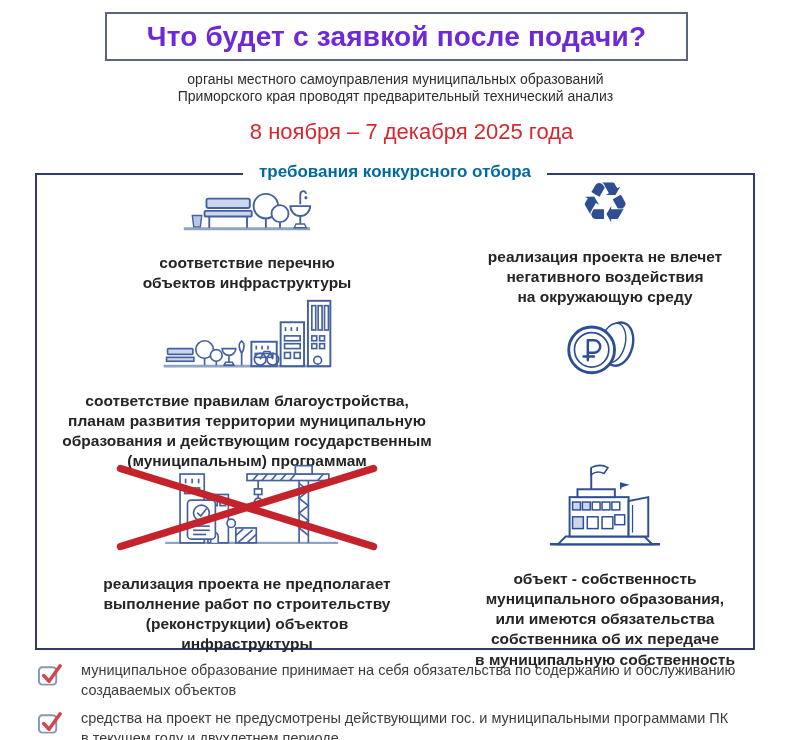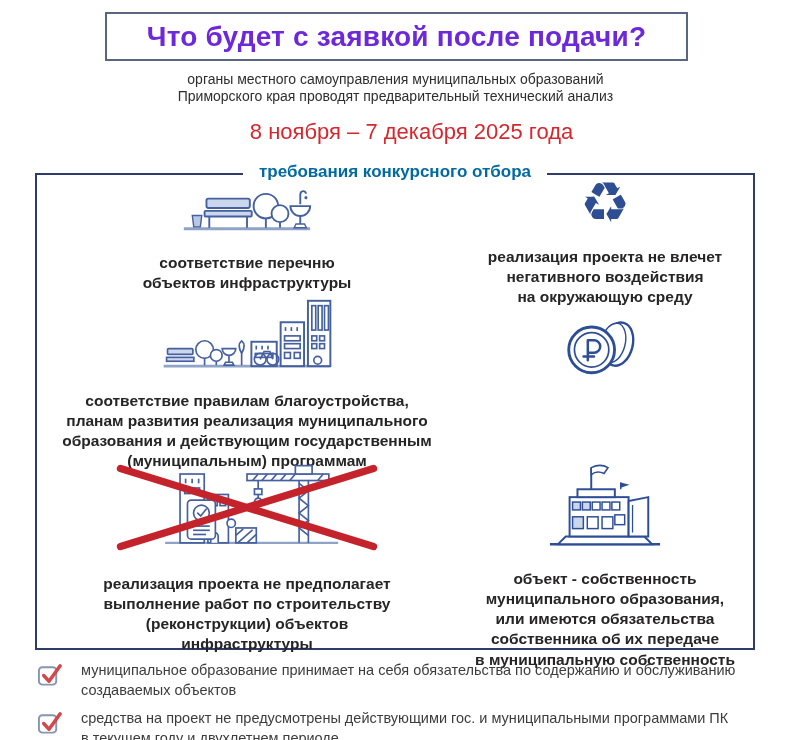--- a/index.html
+++ b/index.html
@@ -141,21 +141,21 @@
             <rect x="160.5" y="13" width="4" height="25"></rect>
             <rect x="167" y="13" width="4" height="25"></rect>
           <rect x="154" y="44" width="5" height="5"></rect>
             <rect x="162" y="44" width="5" height="5"></rect>
           <rect x="154" y="52" width="5" height="5"></rect>
             <rect x="162" y="52" width="5" height="5"></rect>
           <circle cx="160" cy="69" r="4" fill="#fff"></circle>
         </svg>
       </div>
       <div class="req-text preline">соответствие правилам благоустройства,
-планам развития реализация муниципального
+планам развития территории муниципальную
 образования и действующим государственным
 (муниципальным) программам</div>
     </div>
 
     <div class="cell">
       <div class="slot s2">
         <svg width="84" height="60" viewBox="0 0 88 62" fill="none">
           <g transform="rotate(14 58 28)">
             <ellipse cx="58" cy="28" rx="15" ry="23" fill="#fff" stroke="#2d4e97" stroke-width="2.5"></ellipse>
             <ellipse cx="52.5" cy="28" rx="12.5" ry="21" fill="#fff" stroke="#2d4e97" stroke-width="1.5"></ellipse>

